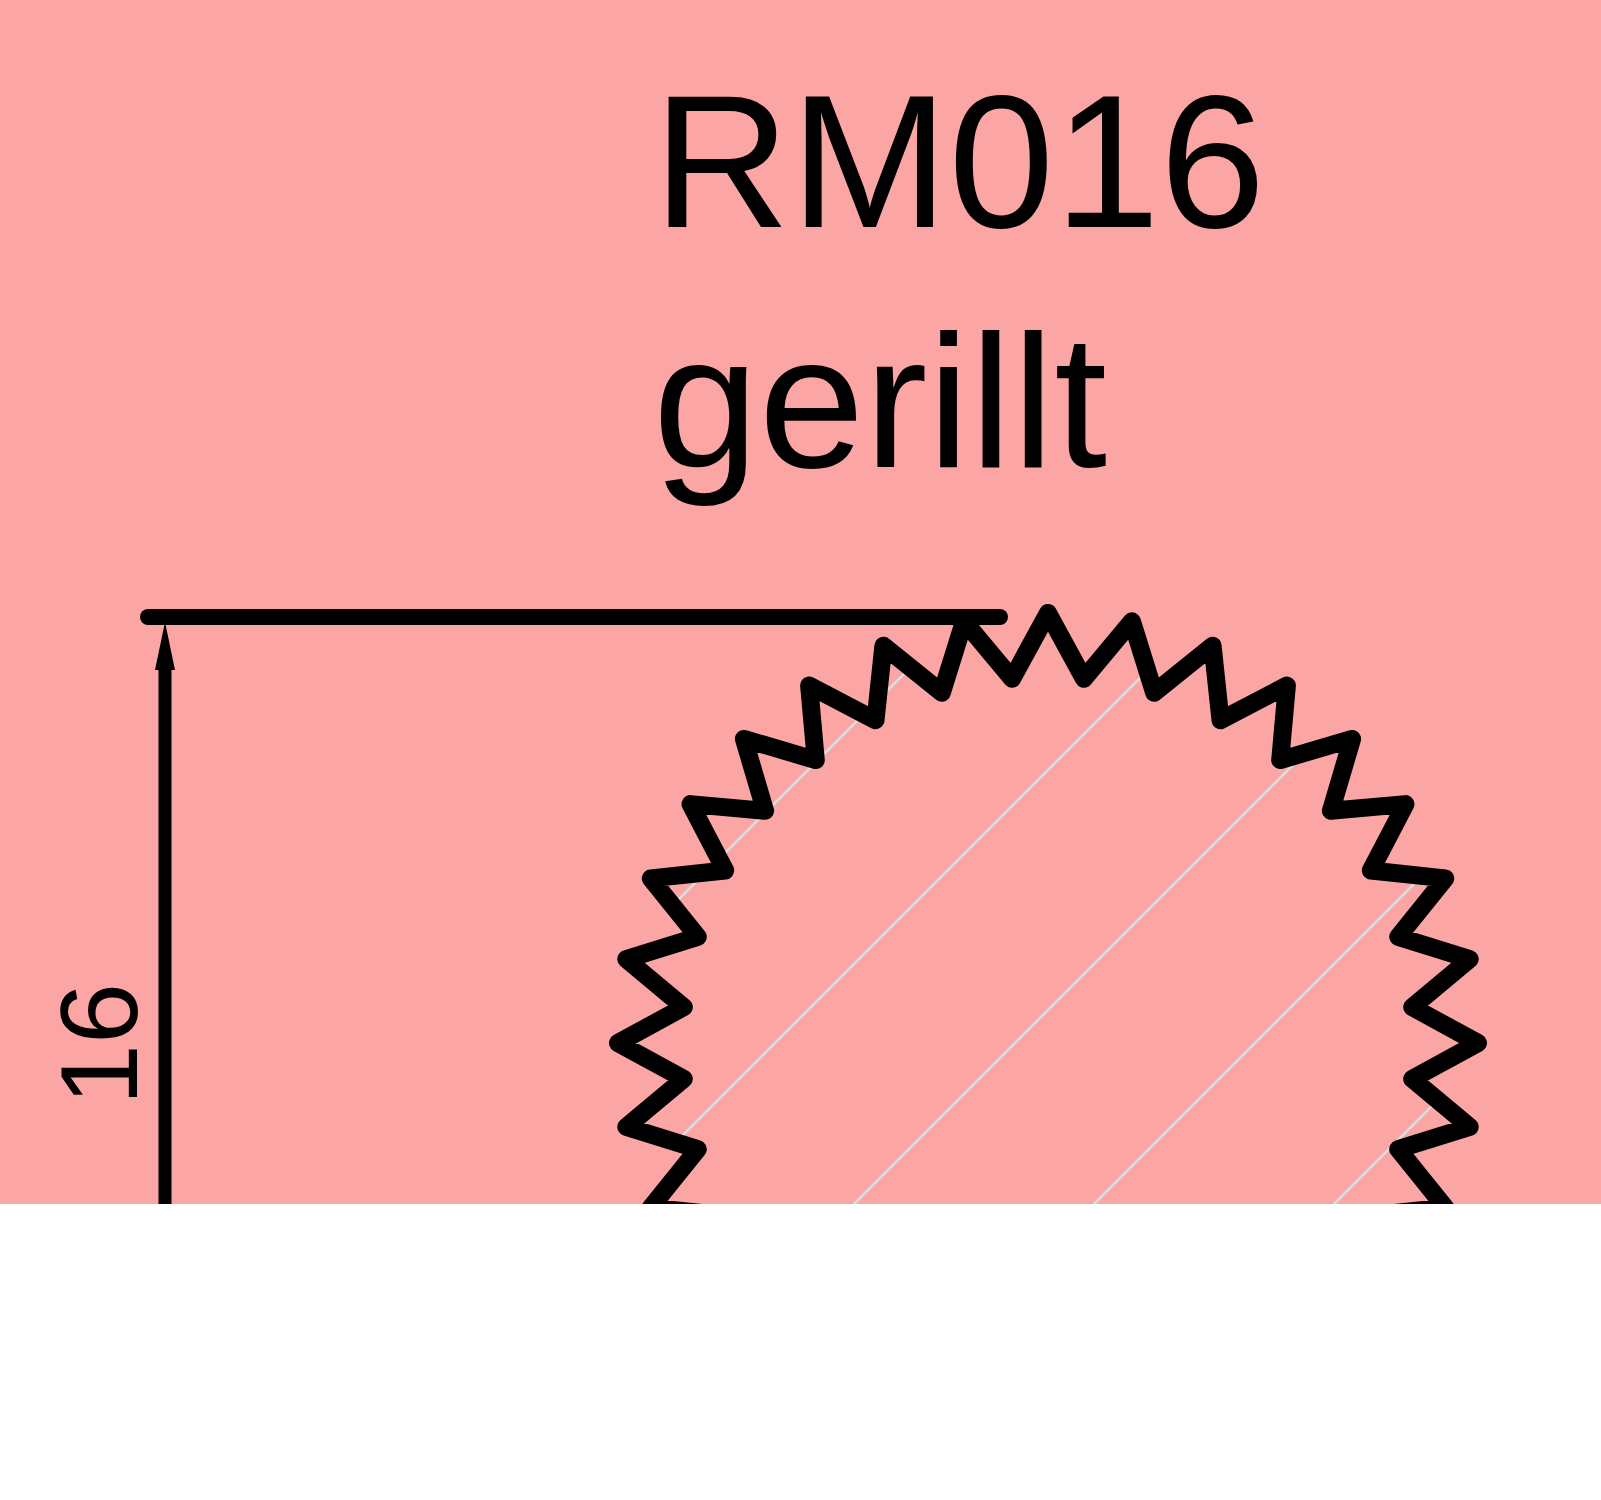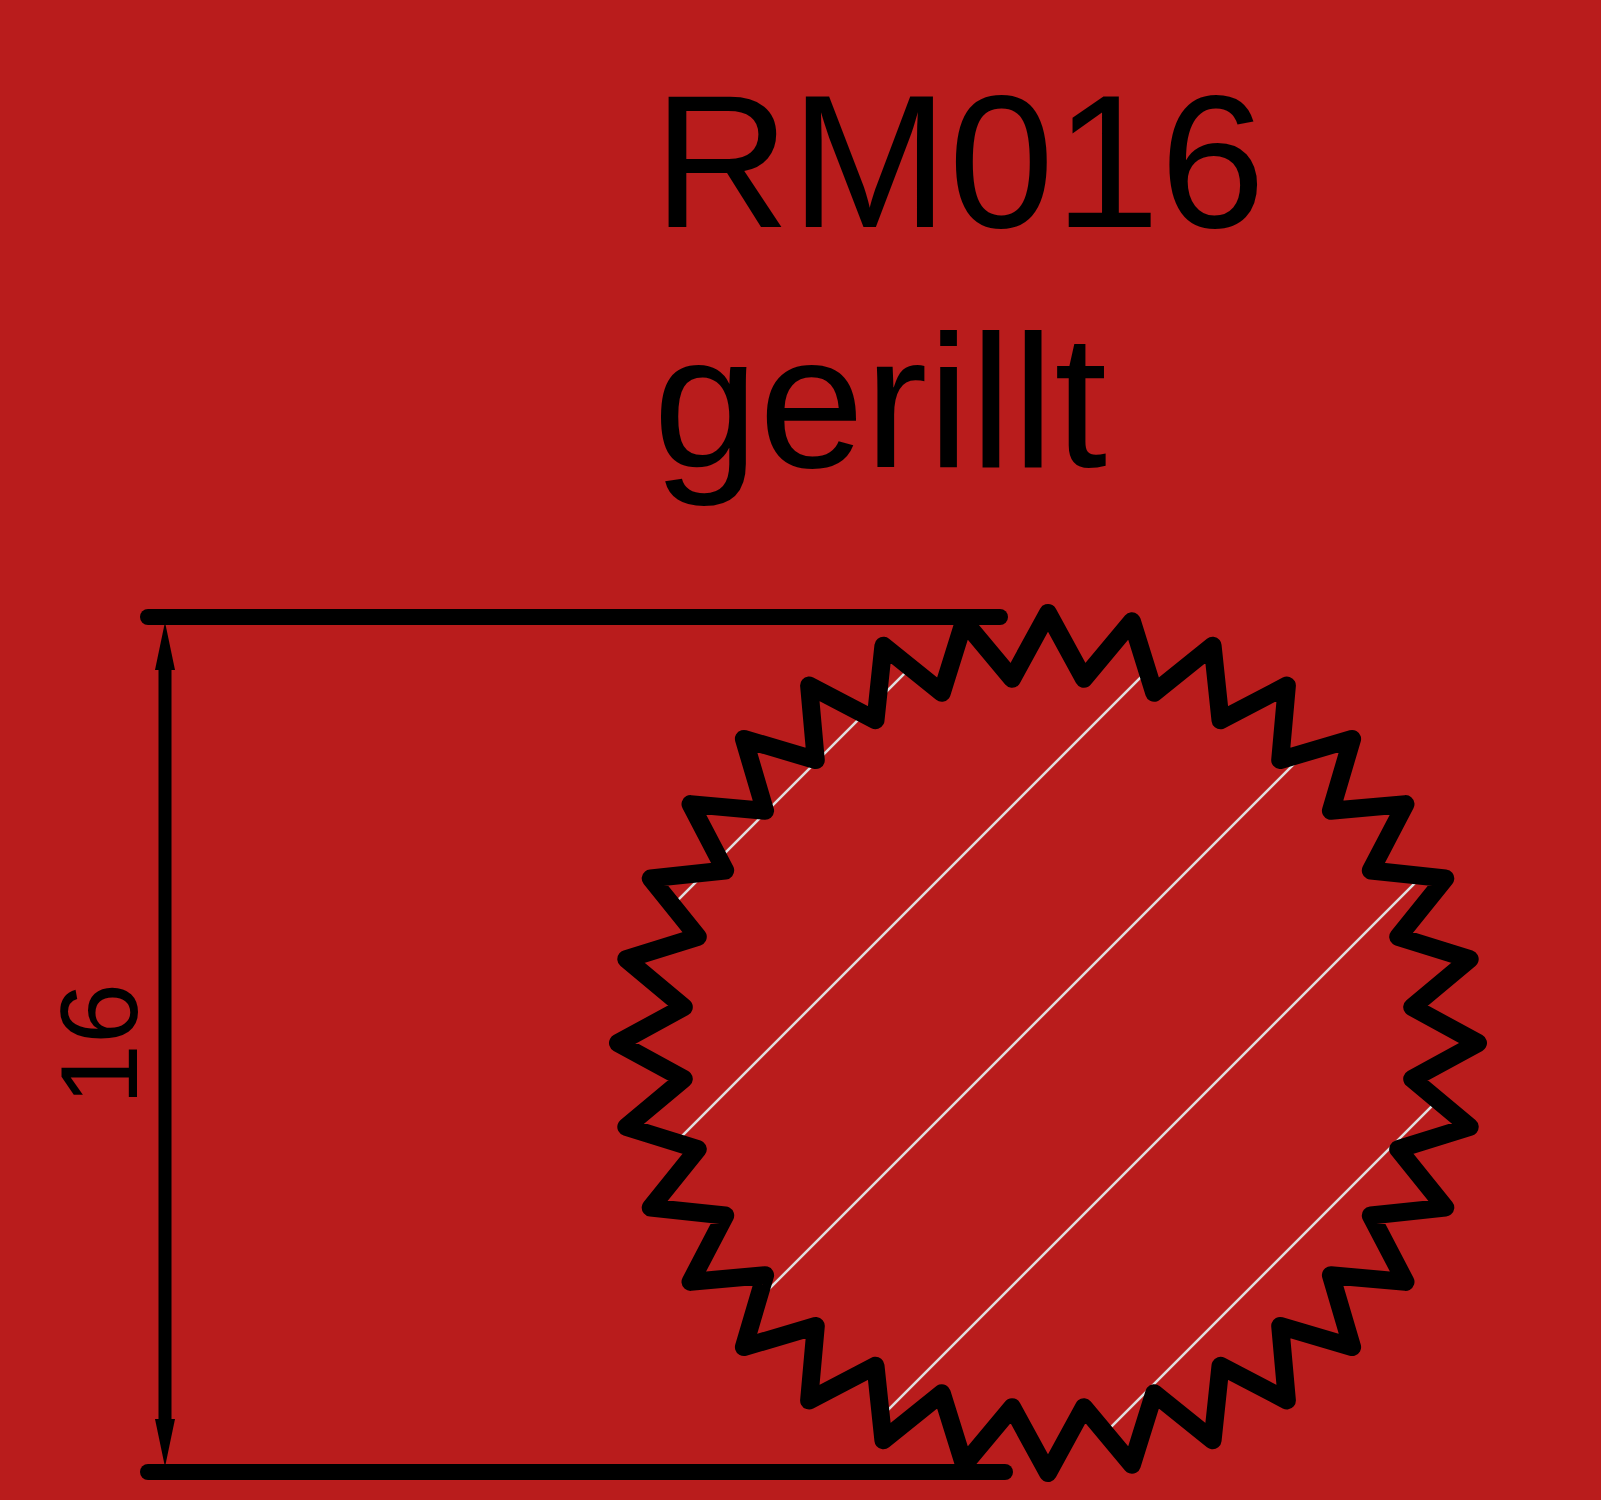--- a/index.html
+++ b/index.html
@@ -3,22 +3,22 @@
 <meta charset="utf-8">
 <style>
   html, body {
     margin: 0;
     padding: 0;
     background: #ffffff;
   }
   .page {
     position: relative;
     width: 1601px;
-    height: 1500px;
-    background: #b91c1c;
+    height: 1204px;
+    background: #fca5a5;
     overflow: hidden;
   }
   svg {
     display: block;
     width: 1601px;
     height: 1500px;
   }
   text {
     font-family: "Liberation Sans", sans-serif;
     fill: #000000;

